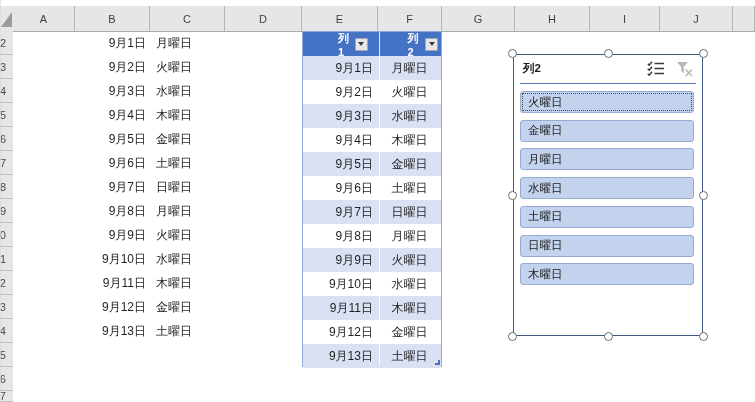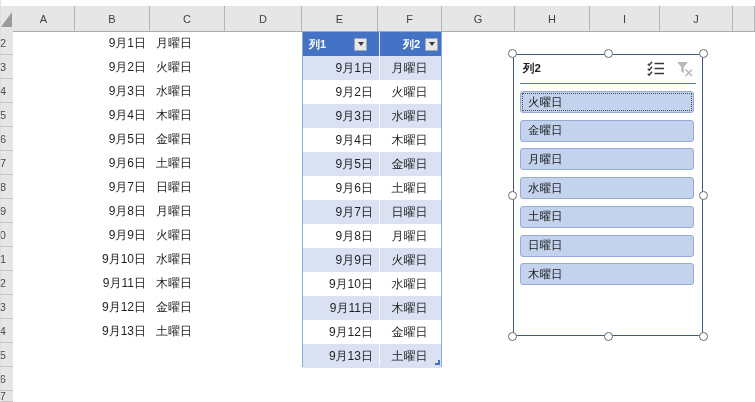--- a/index.html
+++ b/index.html
@@ -22,21 +22,21 @@
   
   .gl{background:#D5DCE4;opacity:.75;}
   
   .cell{position:absolute;box-sizing:border-box;font-size:12px;display:flex;align-items:center;
     white-space:nowrap;overflow:hidden;color:#1f1f1f;}
   .cell.r{justify-content:flex-end;padding-right:4px;}
   .cell.l{justify-content:flex-start;padding-left:6px;}
   
   #xl-table{box-sizing:border-box;background:#fff;border:1px solid #8EAADB;}
   .thead{position:absolute;left:0;top:0;width:100%;height:24px;background:#4472C4;display:flex;}
-  .th{display:flex;align-items:center;box-sizing:border-box;color:#fff;font-weight:bold;font-size:11px;}
+  .th{display:flex;align-items:center;box-sizing:border-box;color:#fff;font-weight:bold;font-size:11px;margin-left:29px;}
   .th1{width:76px;justify-content:space-between;padding:0 11px 0 6px;}
   .th2{width:64px;justify-content:flex-end;gap:5px;padding-right:3px;}
   .ddbtn{width:13px;height:13px;background:#E7E7E7;border:1px solid #9FA8B3;box-sizing:border-box;
     display:flex;align-items:center;justify-content:center;flex:none;border-radius:1px;}
   .ddbtn i{width:0;height:0;border-left:3.5px solid transparent;border-right:3.5px solid transparent;
     border-top:4.5px solid #3b3b3b;display:block;}
   .trow{position:absolute;left:0;width:100%;height:24px;display:flex;}
   .trow .tc{box-sizing:border-box;font-size:12px;display:flex;align-items:center;white-space:nowrap;color:#1f1f1f;}
   .tc.date{width:76px;justify-content:flex-end;padding-right:5px;}
   .tc.day{width:64px;justify-content:center;}

